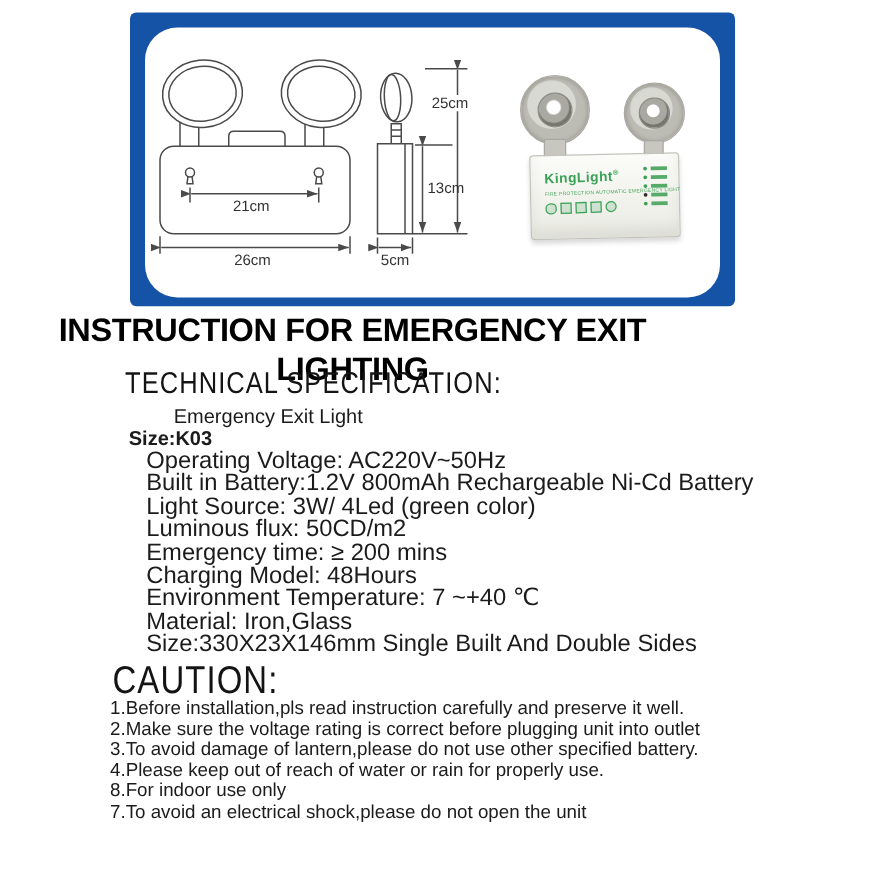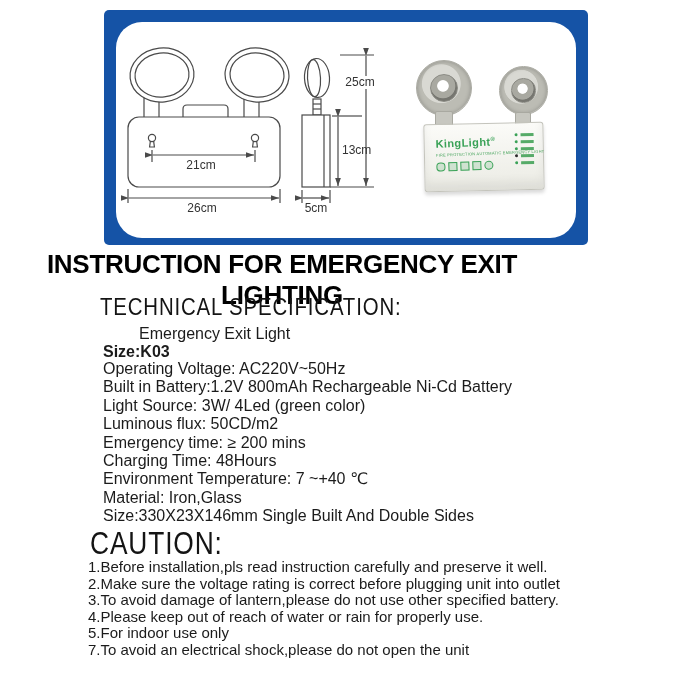--- a/index.html
+++ b/index.html
@@ -45,21 +45,21 @@
   .ind b{width:3px;height:3px;border-radius:50%;background:#3aa257;}
   .ind.dark b{background:#2c2c2c;}
   .ind s{display:block;width:13px;height:2.5px;background:#56ab68;}
   
   .title{position:absolute;left:0;top:249px;width:564px;text-align:center;
         font-size:26px;font-weight:bold;letter-spacing:-.3px;color:#000;}
   .spec-heading{position:absolute;left:100px;top:293px;font-size:24px;font-weight:400;
         letter-spacing:1px;color:#141414;transform:scaleX(.85);transform-origin:left top;white-space:nowrap;}
   .spec-product{position:absolute;left:103px;top:325px;font-size:16px;font-weight:normal;margin-left:36px;}
   .spec-model{position:absolute;left:103px;top:343px;font-size:16px;font-weight:bold;}
-  .spec-lines{position:absolute;left:103px;top:360px;font-size:16px;line-height:18.4px;}
+  .spec-lines{position:absolute;left:117px;top:360px;font-size:19px;line-height:18.4px;}
   .caution-heading{position:absolute;left:90px;top:526px;font-size:31px;font-weight:400;
         letter-spacing:1px;color:#141414;transform:scaleX(.85);transform-origin:left top;white-space:nowrap;}
   .caution-list{position:absolute;left:88px;top:559px;font-size:15px;line-height:16.6px;}
   .caution-list .cont{padding-left:13px;}
   svg text{font-family:"Liberation Sans","DejaVu Sans",sans-serif;font-size:12px;fill:#333;}
 </style>
 </head>
 <body>
 
 <div class="canvas">
@@ -192,29 +192,29 @@
 
   <div class="spec-heading">TECHNICAL SPECIFICATION:</div>
   <div class="spec-product">Emergency Exit Light</div>
   <div class="spec-model">Size:K03</div>
   <div class="spec-lines">
     <div>Operating Voltage: AC220V~50Hz</div>
     <div>Built in Battery:1.2V 800mAh Rechargeable Ni-Cd Battery</div>
     <div>Light Source: 3W/ 4Led (green color)</div>
     <div>Luminous flux: 50CD/m2</div>
     <div>Emergency time: ≥ 200 mins</div>
-    <div>Charging Time: 48Hours</div>
+    <div>Charging Model: 48Hours</div>
     <div>Environment Temperature: 7 ~+40 ℃</div>
     <div>Material: Iron,Glass</div>
     <div>Size:330X23X146mm Single Built And Double Sides</div>
   </div>
 
   <div class="caution-heading">CAUTION:</div>
   <div class="caution-list">
     <div>1.Before installation,pls read instruction carefully and preserve it well.</div>
     <div>2.Make sure the voltage rating is correct before plugging unit into outlet</div>
     <div>3.To avoid damage of lantern,please do not use other specified battery.</div>
     <div>4.Please keep out of reach of water or rain for properly use.</div>
-    <div>5.For indoor use only</div>
+    <div>8.For indoor use only</div>
     <div>7.To avoid an electrical shock,please do not open the unit</div>
   </div>
 
 </div>
 
 </body></html>

